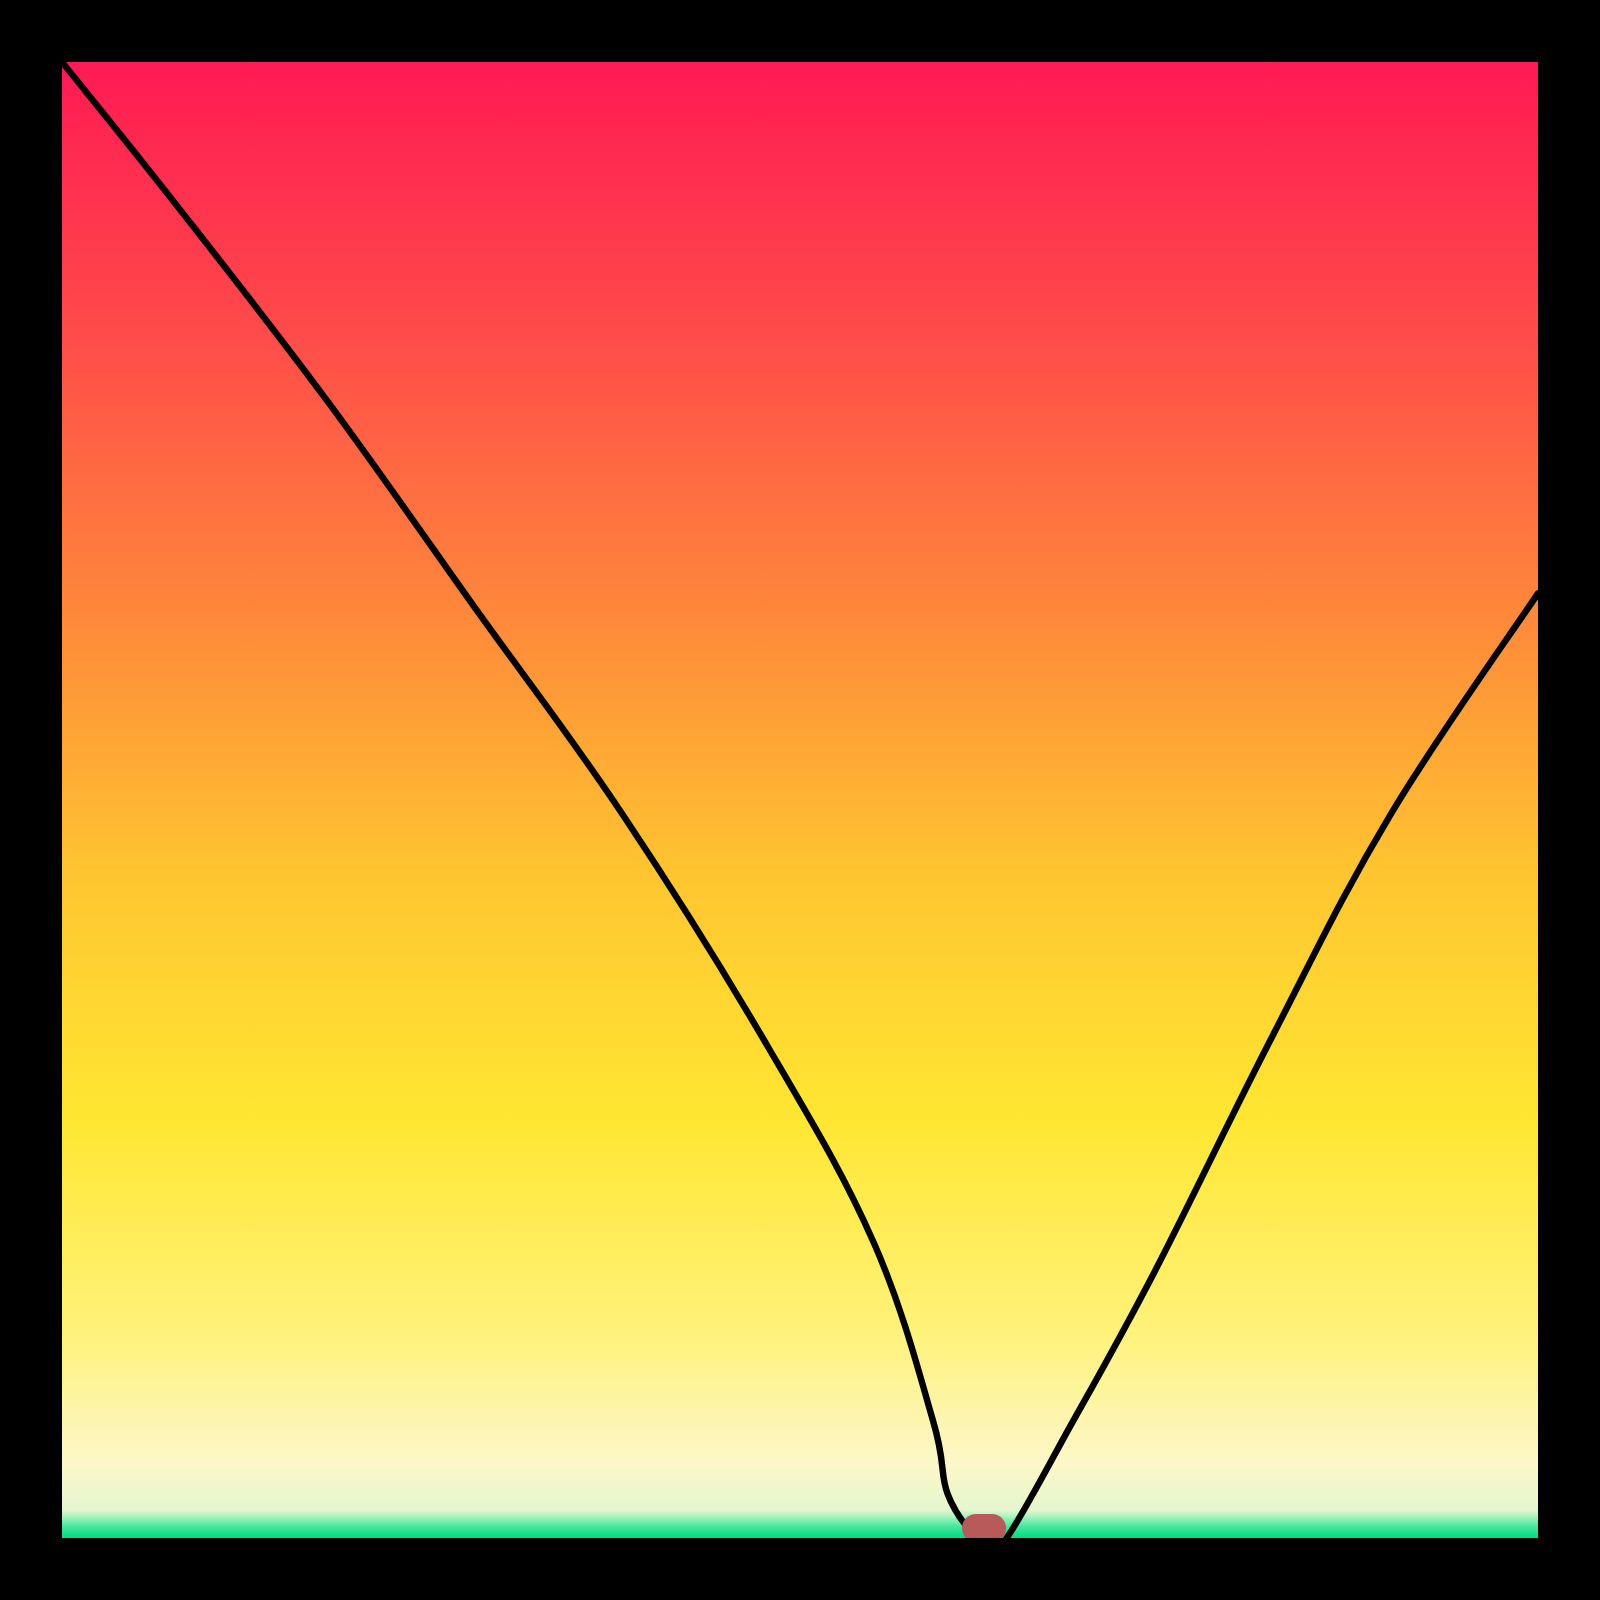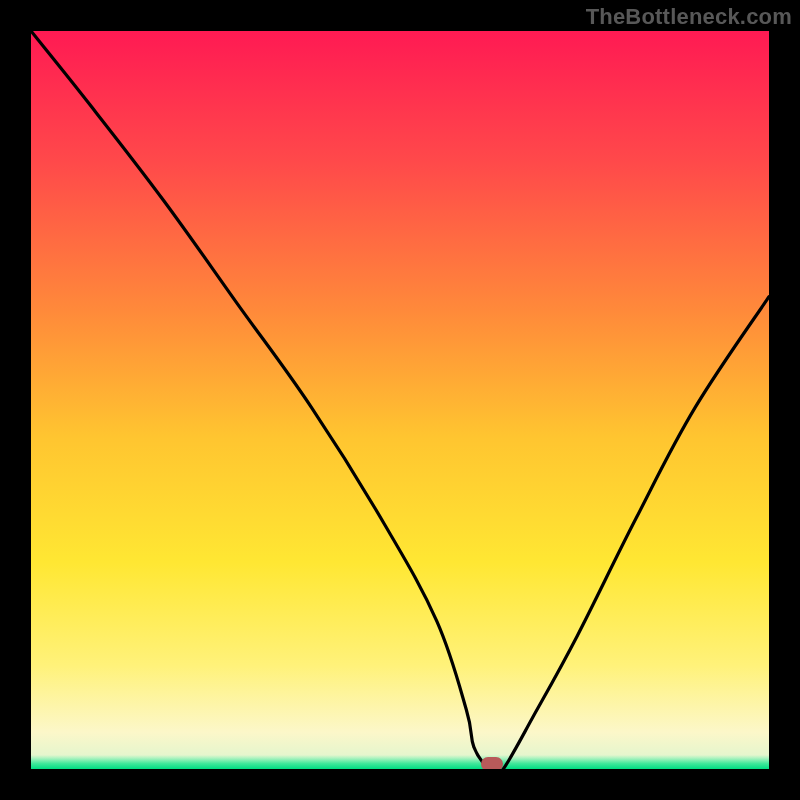--- a/index.html
+++ b/index.html
@@ -63,21 +63,20 @@
     border-radius: 7px;
     transform: translate(-50%, -50%);
     z-index: 5;
   }
 </style>
 </head>
 <body>
 
 <div class="frame">
 
-  <div class="watermark">TheBottleneck.com</div>
 
   <div class="plot-area">
 
     <svg class="gradient" viewBox="0 0 738 738" preserveAspectRatio="none">
       <defs>
         <linearGradient id="bg" x1="0" y1="0" x2="0" y2="1">
           <stop offset="0%" stop-color="#ff1a53"></stop>
           <stop offset="18%" stop-color="#ff4a4a"></stop>
           <stop offset="38%" stop-color="#ff8a3a"></stop>
           <stop offset="55%" stop-color="#ffc530"></stop>

